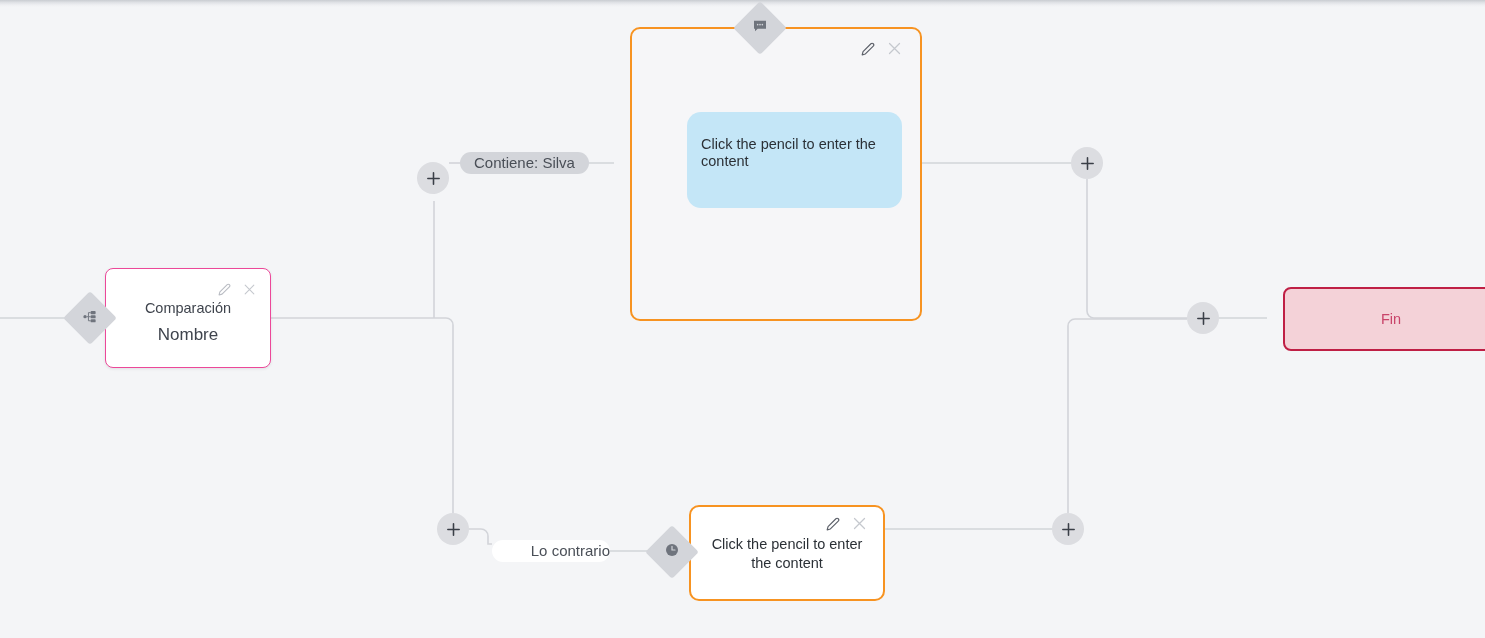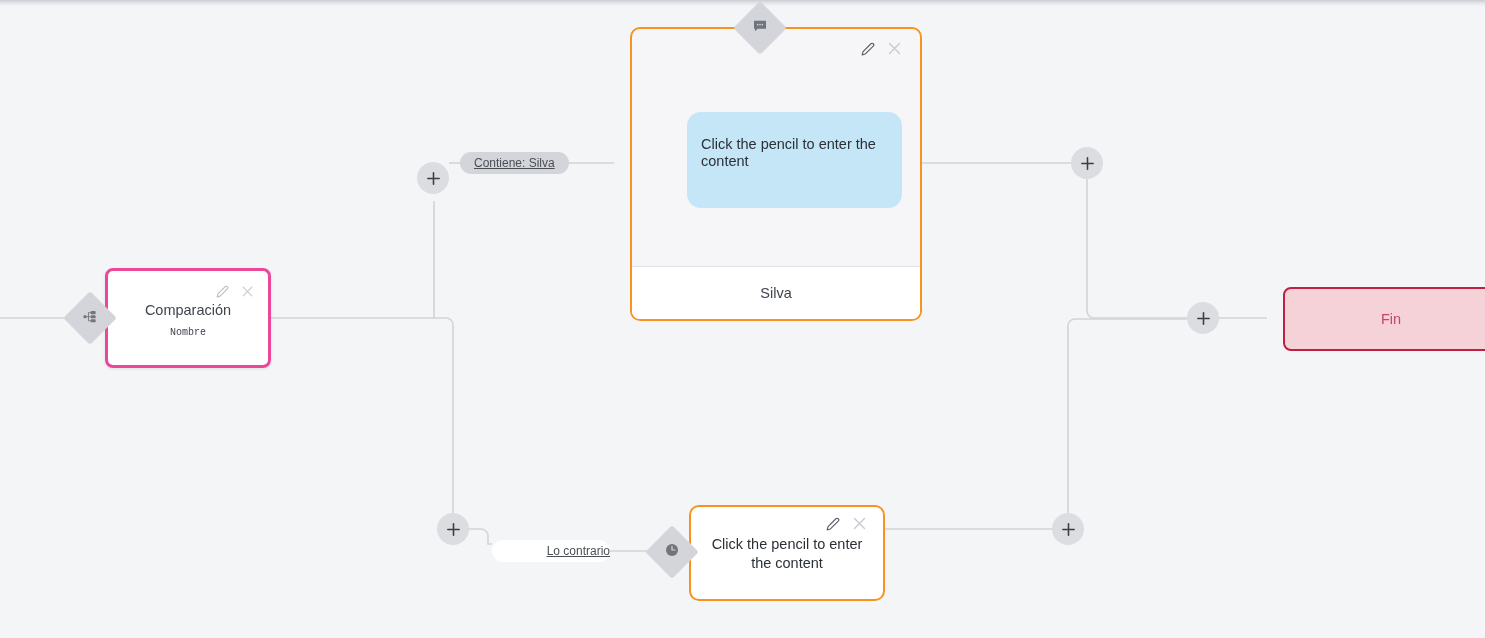--- a/index.html
+++ b/index.html
@@ -28,31 +28,31 @@
   .node { position: absolute; margin-left: 16px; }
   .node-actions {
     position: absolute; display: flex; gap: 12px; align-items: center;
   }
   .ico-pencil, .ico-close { display: block; }
 
   
   #comparacion-node {
     left: 89px; top: 268px; width: 166px; height: 100px;
     background: #ffffff;
-    border: 3px solid #ec4899;
+    border: 1px solid #ec4899;
     border-radius: 8px;
     box-shadow: 0 1px 3px rgba(40,45,60,.10);
   }
   #comparacion-node .ctitle {
     position: absolute; left: 0; top: 31px; width: 100%;
     text-align: center; font-size: 14.5px; color: #3f444d;
   }
   #comparacion-node .csub {
     position: absolute; left: 0; top: 56px; width: 100%;
-    text-align: center; font-size: 10px; color: #3f444d; font-family: Liberation Mono, monospace;
+    text-align: center; font-size: 17px; color: #3f444d;
   }
   #comparacion-node .node-actions { right: 14px; top: 13px; }
 
   
   .diamond {
     position: absolute;
     width: 38px; height: 38px;
     background: #d3d5da;
     transform: rotate(45deg);
     border-radius: 3px;
@@ -108,26 +108,25 @@
     border-radius: 8px;
     display: flex; align-items: center; justify-content: center;
     font-size: 14.5px; color: #c9446a;
   }
 
   
   .edge-label {
     position: absolute;
     height: 22px; line-height: 22px;
     border-radius: 11px;
-    font-size: 12px;
+    font-size: 15px;
     color: #4a4f57;
     text-align: center;
     padding: 0 14px;
     white-space: nowrap;
-    text-decoration: underline;
   }
   .edge-label.grey { background: #d3d5da; }
   .edge-label.white { background: #ffffff; }
 
   
   .plus-btn {
     position: absolute;
     width: 32px; height: 32px;
     border-radius: 50%;
     background: #dcdde1;
@@ -215,21 +214,20 @@
         <svg width="15" height="15" viewBox="0 0 24 24" fill="none" stroke="#c5c8ce" stroke-width="2" stroke-linecap="round">
           <path d="M4 4 L20 20 M20 4 L4 20"></path>
         </svg>
       </span>
     </div>
 
     <div id="message-bubble">
       <div class="btext">Click the pencil to enter the content</div>
     </div>
 
-    <div class="card-footer">Silva</div>
   </div>
 
   <div class="diamond" style="left:741px; top:9px;">
     <span class="dico">
       <svg width="16" height="16" viewBox="0 0 24 24" fill="#6f747d">
         <path d="M3 4h18v12H8.5L4.5 20v-4H3z"></path>
         <circle cx="8.5" cy="10" r="1.2" fill="#d3d5da"></circle>
         <circle cx="12" cy="10" r="1.2" fill="#d3d5da"></circle>
         <circle cx="15.5" cy="10" r="1.2" fill="#d3d5da"></circle>
       </svg>

